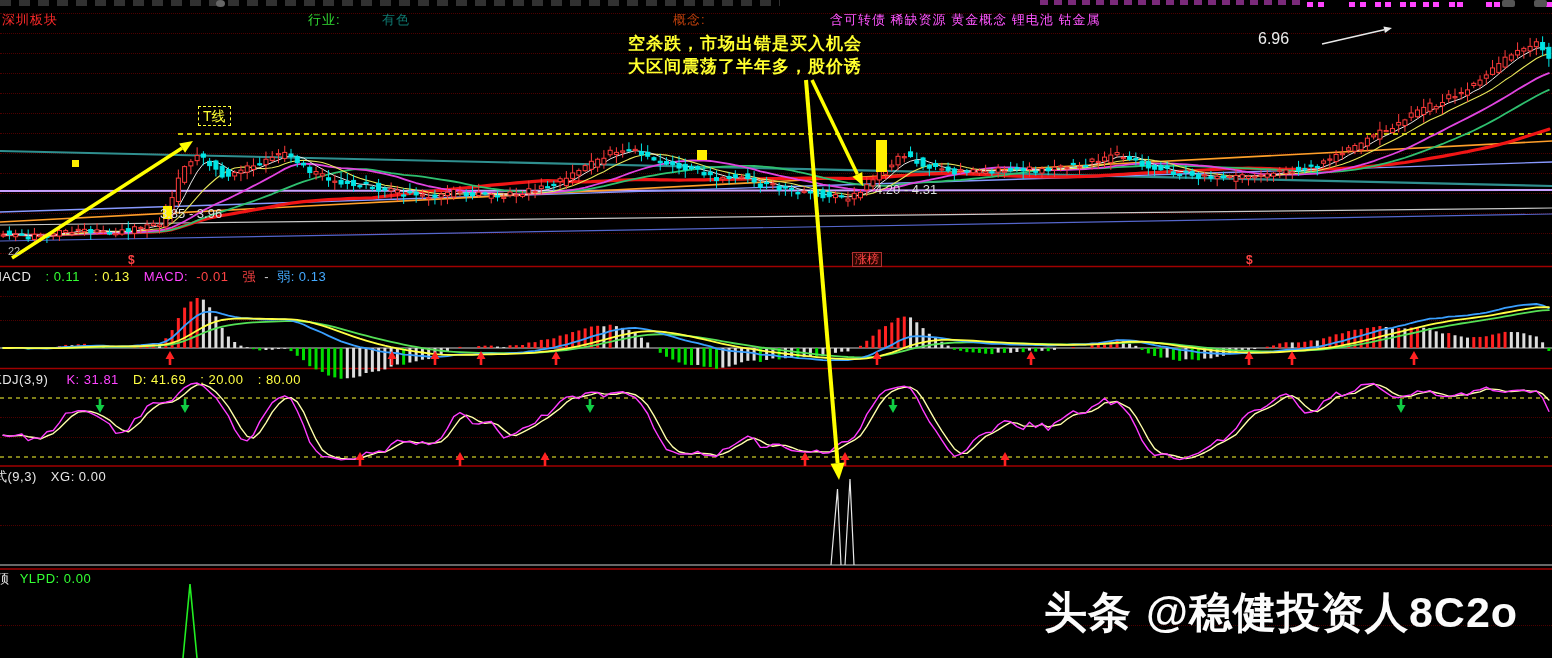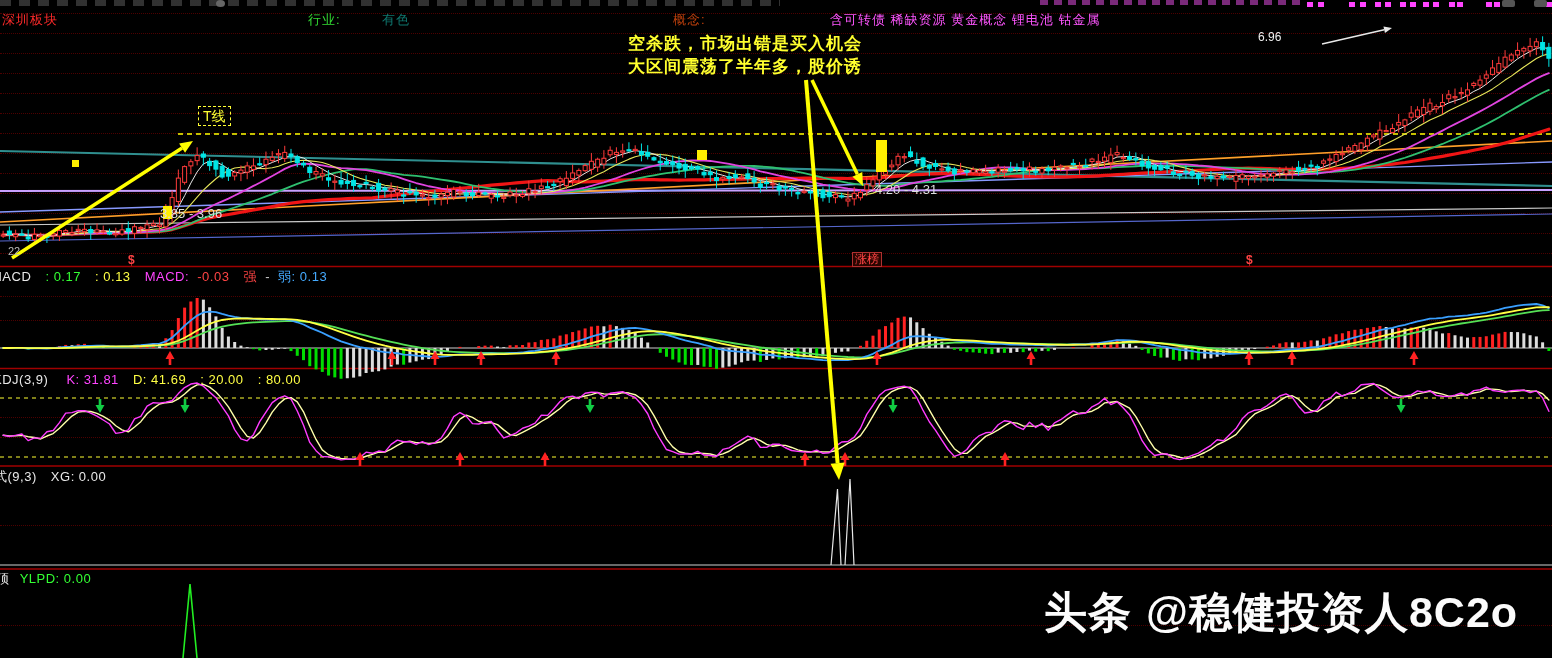--- a/index.html
+++ b/index.html
@@ -22,21 +22,21 @@
   .tb-board{left:2px;color:#ff2a2a;}
   .tb-indlab{left:308px;color:#33dd33;}
   .tb-ind{left:382px;color:#0f766e;}
   .tb-conlab{left:673px;color:#c2410c;}
   .tb-cons{left:830px;color:#ff55ff;}
   
   .ann{color:#ffff2e;font-size:17px;font-weight:600;letter-spacing:1px;}
   .ann1{left:62px;top:60px;line-height:31px;}
   .ann2{left:628px;top:32px;line-height:23px;}
   .tline-box{left:198px;top:106px;border:1px dashed #ffff33;color:#ffff33;font-size:14px;padding:0 4px;line-height:18px;}
-  .peak{left:1258px;top:30px;font-size:12px;color:#eeeeee;}
+  .peak{left:1258px;top:30px;font-size:16px;color:#eeeeee;}
   .range1{left:160px;top:206px;color:#dddddd;font-size:13px;}
   .range2{left:875px;top:182px;color:#dddddd;font-size:13px;}
   .zhangbang{left:852px;top:252px;color:#ff4444;background:#2a0500;border:1px solid #b03030;font-size:12px;padding:0 2px;line-height:13px;}
   .dollar{color:#ff4444;font-size:12px;font-weight:700;}
   .dollar1{left:128px;top:253px;} .dollar2{left:1246px;top:253px;}
   .axis22{left:8px;top:245px;color:#bbbbbb;font-size:11px;}
   
   .hdr{font-size:13px;letter-spacing:.5px;}
   .hdr span{margin-right:10px;}
   .hdr-macd{left:-9px;top:268px;}
@@ -930,24 +930,24 @@
 <span class="txt peak">6.96</span>
 <span class="txt range1">3.85 - 3.96</span>
 <span class="txt range2">4.20 - 4.31</span>
 <span class="txt zhangbang">涨榜</span>
 <span class="txt dollar dollar1">$</span>
 <span class="txt dollar dollar2">$</span>
 <span class="txt axis22">22</span>
 
 <div class="txt hdr hdr-macd">
   <span class="c-white name-gap">MACD</span>
-  <span class="c-green">: 0.17</span>
+  <span class="c-green">: 0.11</span>
   <span class="c-yellow">: 0.13</span>
   <span class="c-mag" style="margin-right:4px;">MACD:</span>
-  <span class="c-red">-0.03</span>
+  <span class="c-red">-0.01</span>
   <span class="c-red" style="margin-right:4px;">强</span>
   <span class="c-gray" style="margin-right:4px;">-</span>
   <span class="c-blue">弱: 0.13</span>
 </div>
 
 <div class="txt hdr hdr-kdj">
   <span class="c-white" style="margin-right:14px;">KDJ(3,9)</span>
   <span class="c-mag">K: 31.81</span>
   <span class="c-yellow">D: 41.69</span>
   <span class="c-yellow">: 20.00</span>

